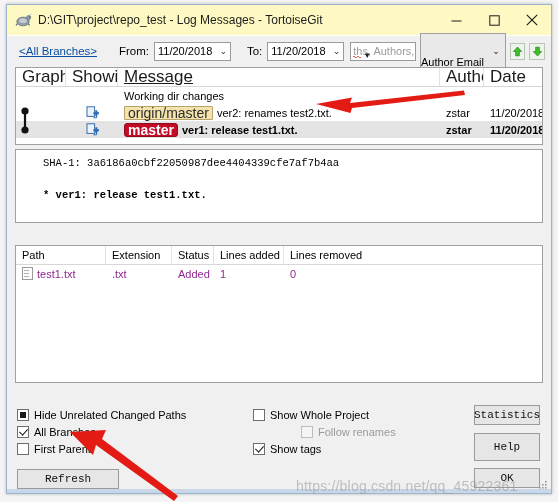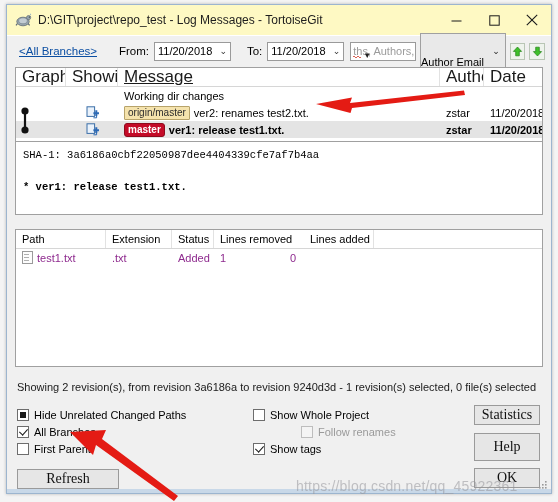--- a/index.html
+++ b/index.html
@@ -234,51 +234,51 @@
   }
   .graphcell { width: 50px; padding-left: 0; position: relative; }
   .actcell   { width: 52px; justify-content: center; padding-left: 0; }
   .msgcell   { width: 322px; }
   .authcell  { width: 44px; }
   .datecell  { width: 58px; }
 
   .ref-tag {
     display: inline-block;
     padding: 0 3px;
-    font-size: 10px;
+    font-size: 14px;
     font-weight: normal;
     line-height: 12px;
     margin-right: 4px;
     border: 1px solid #b7a36a;
     background: #f5e3ad;
     color: #2c2c2c;
     border-radius: 1px;
   }
   .ref-tag.head {
     background: #c40b28;
     border-color: #8e0a1d;
     color: #ffffff;
     font-weight: bold;
     border-radius: 3px;
   }
 
   
-  #sha-panel { left: 8px; top: 136px; width: 528px; height: 74px; }
+  #sha-panel { left: 8px; top: 144px; width: 528px; height: 74px; padding-left: 20px; }
   .shatext {
     font-family: "Liberation Mono", monospace;
     font-size: 10.5px;
     color: #000;
     padding: 5px 7px;
     line-height: 16px;
     white-space: pre;
   }
   .shatext .bold { font-weight: bold; }
 
   
-  #file-panel { left: 8px; top: 224px; width: 528px; height: 138px; }
+  #file-panel { left: 8px; top: 240px; width: 528px; height: 138px; }
   .fheader {
     height: 19px;
     background: #ffffff;
     border-bottom: 1px solid #d6d6d6;
     display: flex;
     box-sizing: border-box;
   }
   .fheader .hc {
     font-size: 11px;
     padding-left: 6px;
@@ -381,26 +381,26 @@
   }
   .cbrow.disabled { color: #9a9a9a; }
   .cbrow.disabled .cbox { border-color: #bdbdbd; background: #f4f4f4; }
 
   
   .btn {
     position: absolute;
     background: #e6e6e6;
     border: 1px solid #9a9a9a;
     box-sizing: border-box;
-    font-size: 14px;
+    font-size: 11px;
     color: #101010;
     display: flex;
     align-items: center;
     justify-content: center;
-    font-family: Liberation Serif, serif;
+    font-family: Liberation Mono, monospace;
   }
 
   
   .arrow-svg {
     position: absolute;
     pointer-events: none;
   }
 
   
   #watermark {
@@ -572,36 +572,35 @@
       <div class="shatext"><span>SHA-1: 3a6186a0cbf22050987dee4404339cfe7af7b4aa</span>
 <span></span>
 <span class="bold">* ver1: release test1.txt.</span></div>
     </div>
 
     <div class="panel" id="file-panel">
       <div class="fheader">
         <div class="hc f-path">Path</div>
         <div class="hc f-ext">Extension</div>
         <div class="hc f-stat">Status</div>
+        <div class="hc f-add">Lines added</div>
         <div class="hc f-rem">Lines removed</div>
-        <div class="hc f-add">Lines added</div>
       </div>
       <div class="frow">
         <div class="fcell f-path">
           <span class="doc-icon"></span>
           <span>test1.txt</span>
         </div>
         <div class="fcell f-ext">.txt</div>
         <div class="fcell f-stat">Added</div>
         <div class="fcell f-add">1</div>
         <div class="fcell f-rem">0</div>
       </div>
     </div>
 
-    <div id="statusline">Showing 2 revision(s), from revision 3a6186a to revision 9240d3d - 1 revision(s) selected, 0 file(s) selected</div>
 
     <div class="cbrow" style="left:10px; top:404px;">
       <span class="cbox indet"></span>
       <span>Hide Unrelated Changed Paths</span>
     </div>
     <div class="cbrow" style="left:10px; top:421px;">
       <span class="cbox checked"></span>
       <span>All Branches</span>
     </div>
     <div class="cbrow" style="left:10px; top:438px;">

